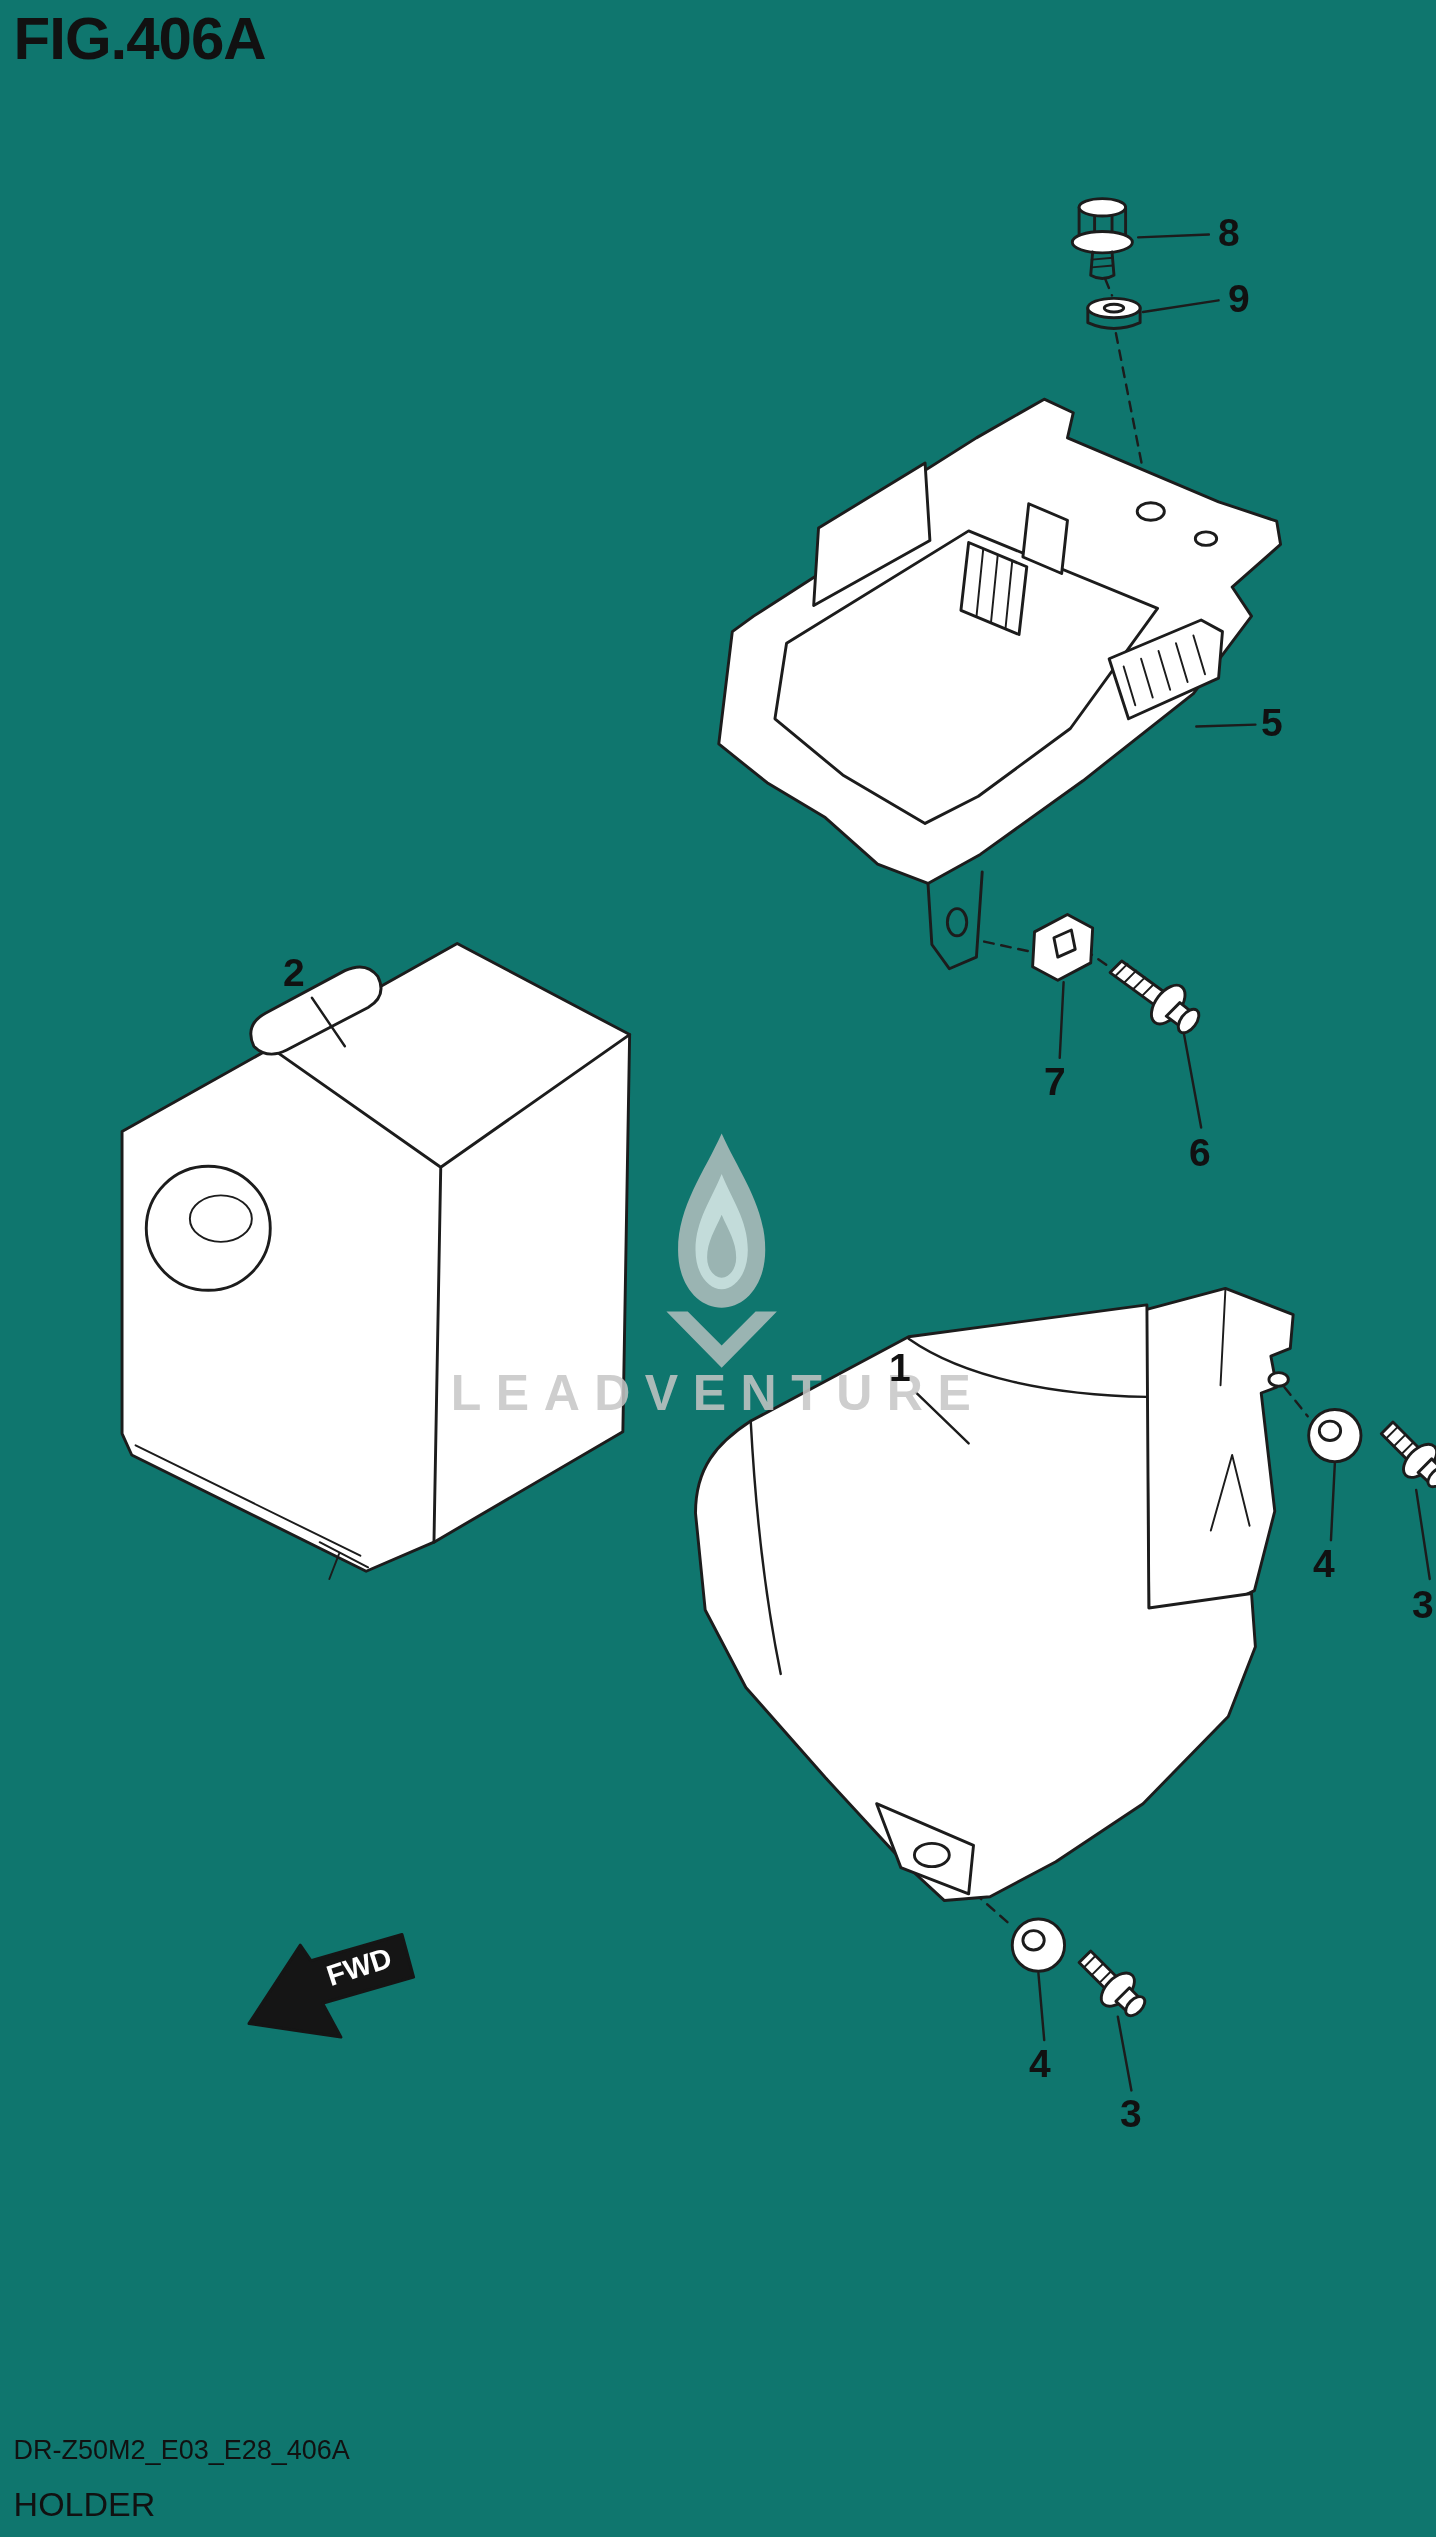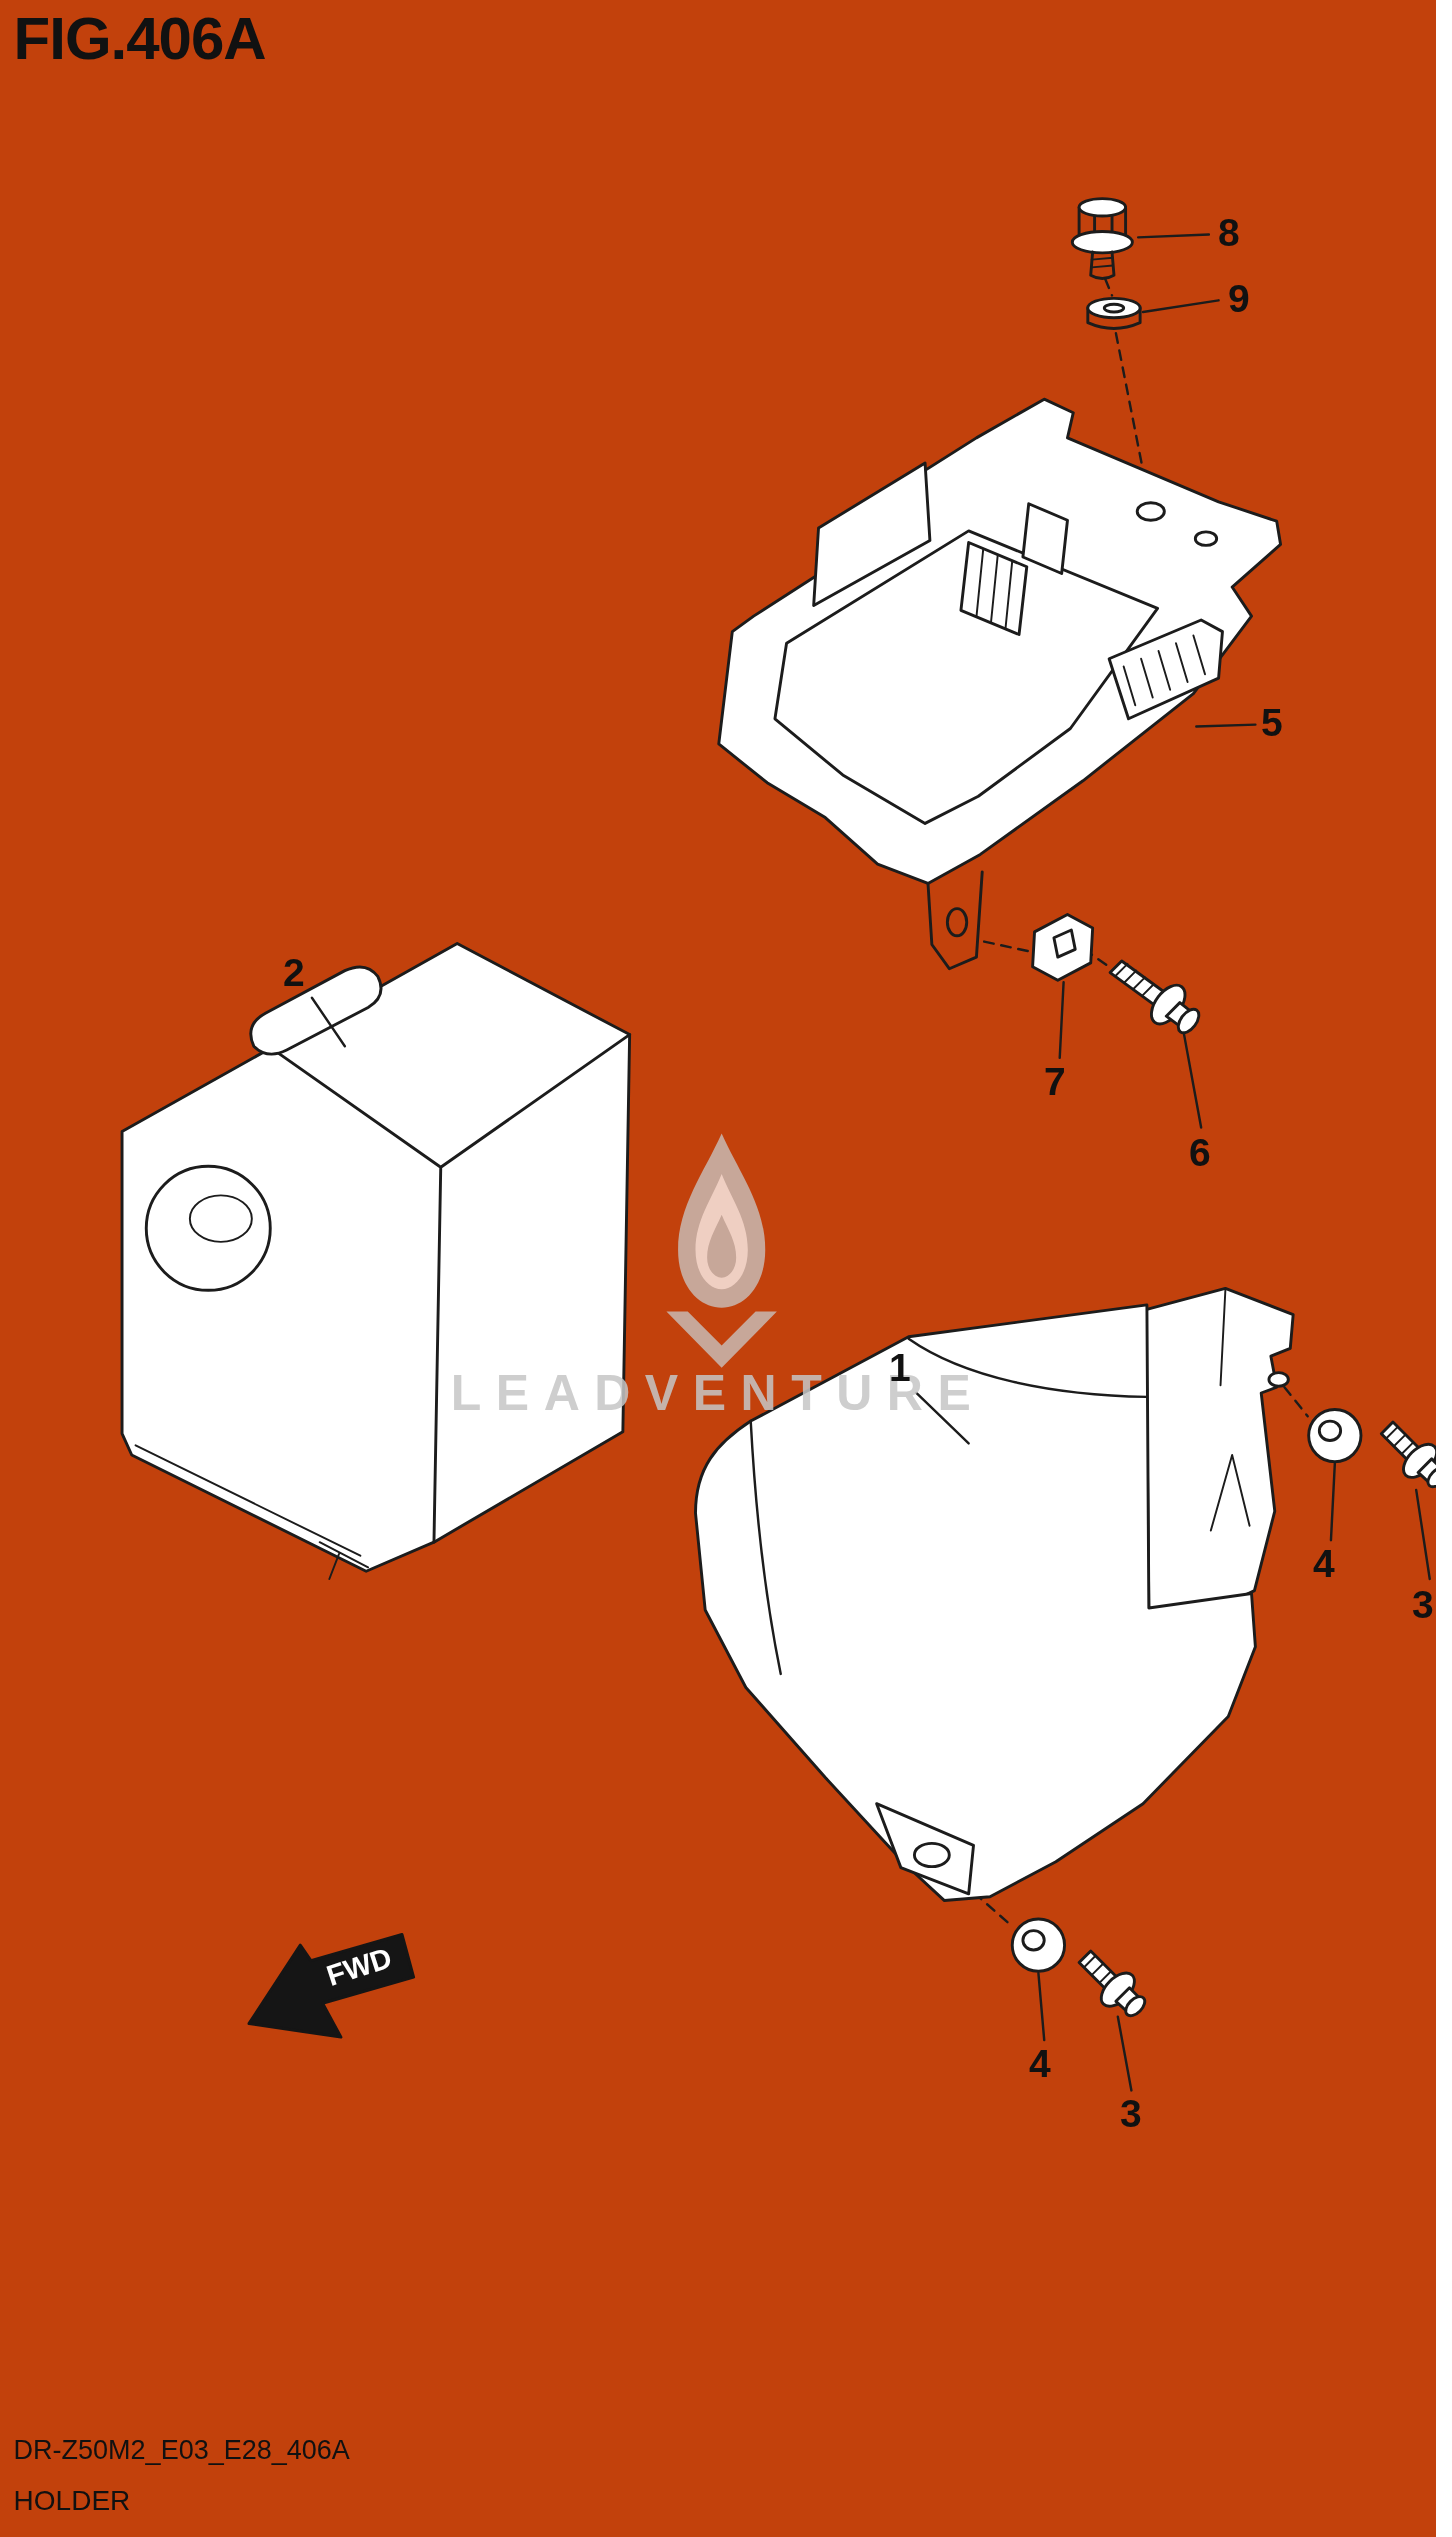--- a/index.html
+++ b/index.html
@@ -1,32 +1,32 @@
 <!DOCTYPE html>
 <html><head>
 <meta charset="utf-8">
 <style>
   html,body{margin:0;padding:0;background:#ffffff;}
-  #page{position:relative;width:1436px;height:2538px;background:#c2410c;overflow:hidden;
+  #page{position:relative;width:1436px;height:2538px;background:#0f766e;overflow:hidden;
         font-family:"Liberation Sans",sans-serif;color:#111;}
   #diagram-svg{position:absolute;left:0;top:0;width:1453px;height:2538px;}
   .fig-title{position:absolute;left:13.6px;top:3.9px;font-size:60px;font-weight:bold;
              letter-spacing:-1px;color:#111;}
   .callout{position:absolute;font-size:39px;font-weight:bold;color:#111;line-height:1;}
   .c8{left:1218px;top:213px;}   .c9{left:1228px;top:279px;}
   .c5{left:1261px;top:703px;}   .c2{left:283px;top:953px;}
   .c7{left:1044px;top:1062px;}  .c6{left:1189px;top:1133px;}
   .c1{left:889px;top:1348px;}   .c4r{left:1313px;top:1544px;}
   .c3r{left:1412px;top:1585px;} .c4b{left:1029px;top:2044px;}
   .c3b{left:1120px;top:2094px;}
   .watermark-text{position:absolute;left:0;right:0;top:1364px;text-align:center;
                   font-size:50px;font-weight:bold;letter-spacing:14.5px;color:#c6c6c6;
                   opacity:.85;pointer-events:none;}
   .footer-code{position:absolute;left:13.6px;top:2435px;font-size:27px;color:#111;}
-  .footer-holder{position:absolute;left:13.6px;top:2485px;font-size:28px;color:#111;}
+  .footer-holder{position:absolute;left:13.6px;top:2485px;font-size:34px;color:#111;}
   .footer-credit{position:absolute;left:0;right:0;top:2495px;text-align:center;
                  font-size:23px;color:#111;}
 </style>
 </head>
 <body>
 
 <div id="page">
 
   <div class="fig-title">FIG.406A</div>
 

